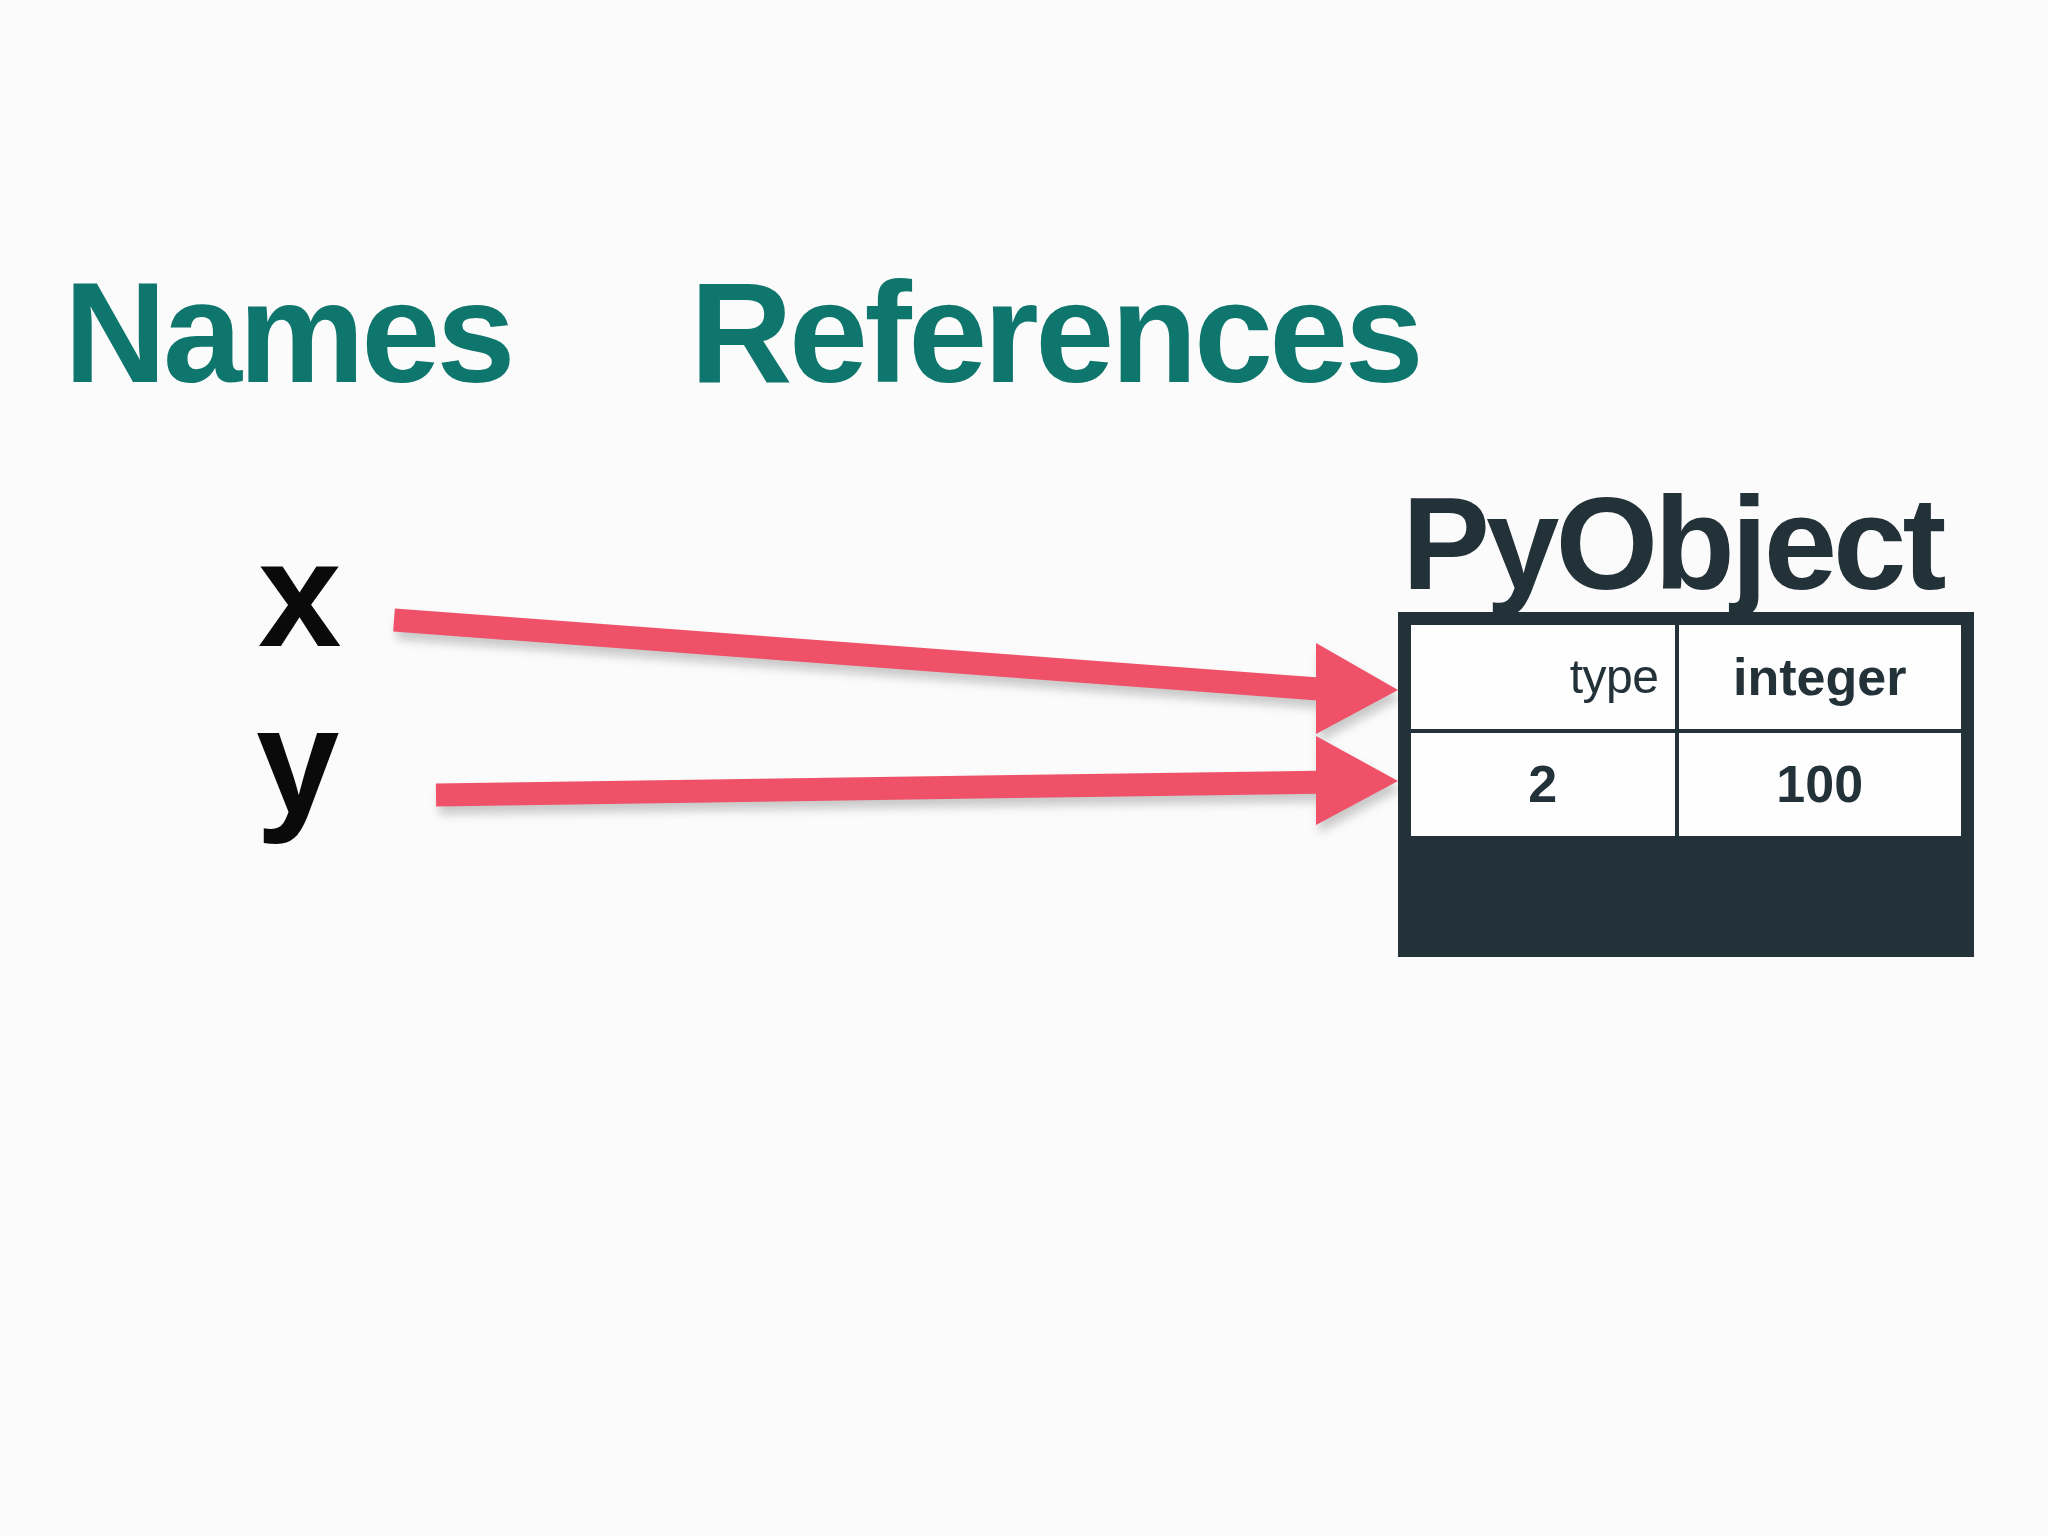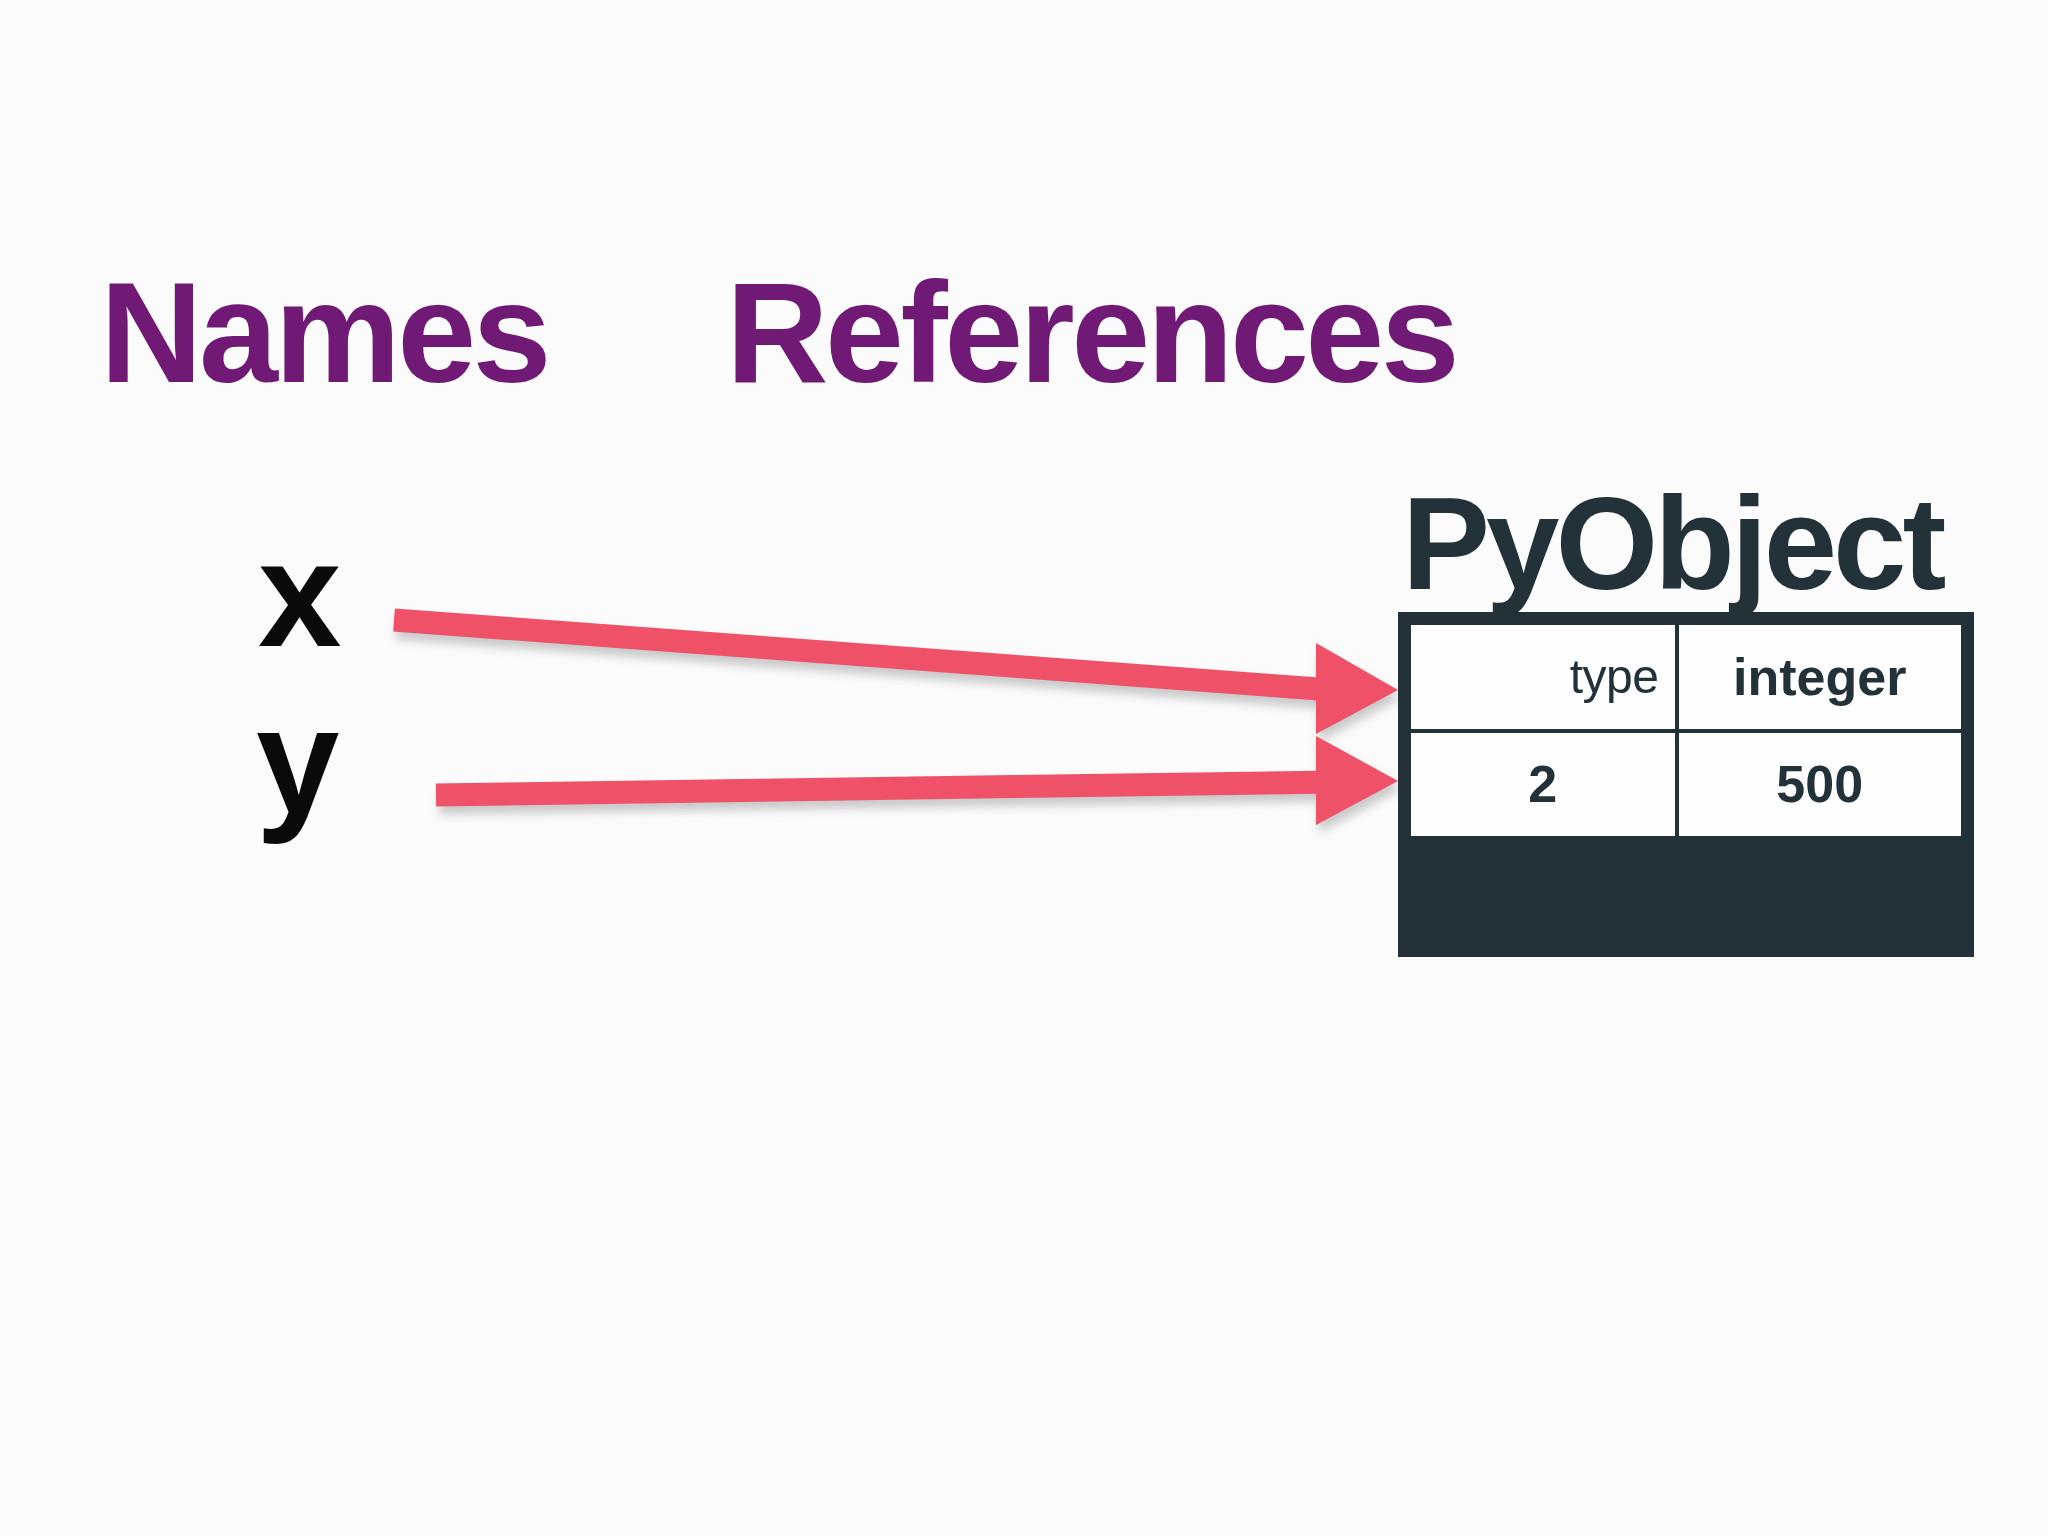--- a/index.html
+++ b/index.html
@@ -15,23 +15,22 @@
     position: relative;
     width: 2048px;
     height: 1536px;
   }
   .heading {
     position: absolute;
     font-size: 142px;
     font-weight: 800;
     letter-spacing: -0.025em;
     line-height: 1;
-    color: #701a75;
+    color: #0f766e;
     white-space: nowrap;
-    margin-left: 36px;
   }
   #heading-names { left: 64px; top: 262px; }
   #heading-references { left: 690px; top: 262px; }
 
   .var-label {
     position: absolute;
     font-size: 150px;
     font-weight: 700;
     line-height: 1;
     color: #0a0a0a;
@@ -123,16 +122,16 @@
   </svg>
 
   <div class="pyobject-title">PyObject</div>
 
   <div class="pyobject-table">
     <div class="cell field">type</div>
     <div class="cell value">integer</div>
 
     <div class="cell value">2</div>
 
-    <div class="cell value">500</div>
+    <div class="cell value">100</div>
   </div>
 
 </div>
 
 </body></html>

